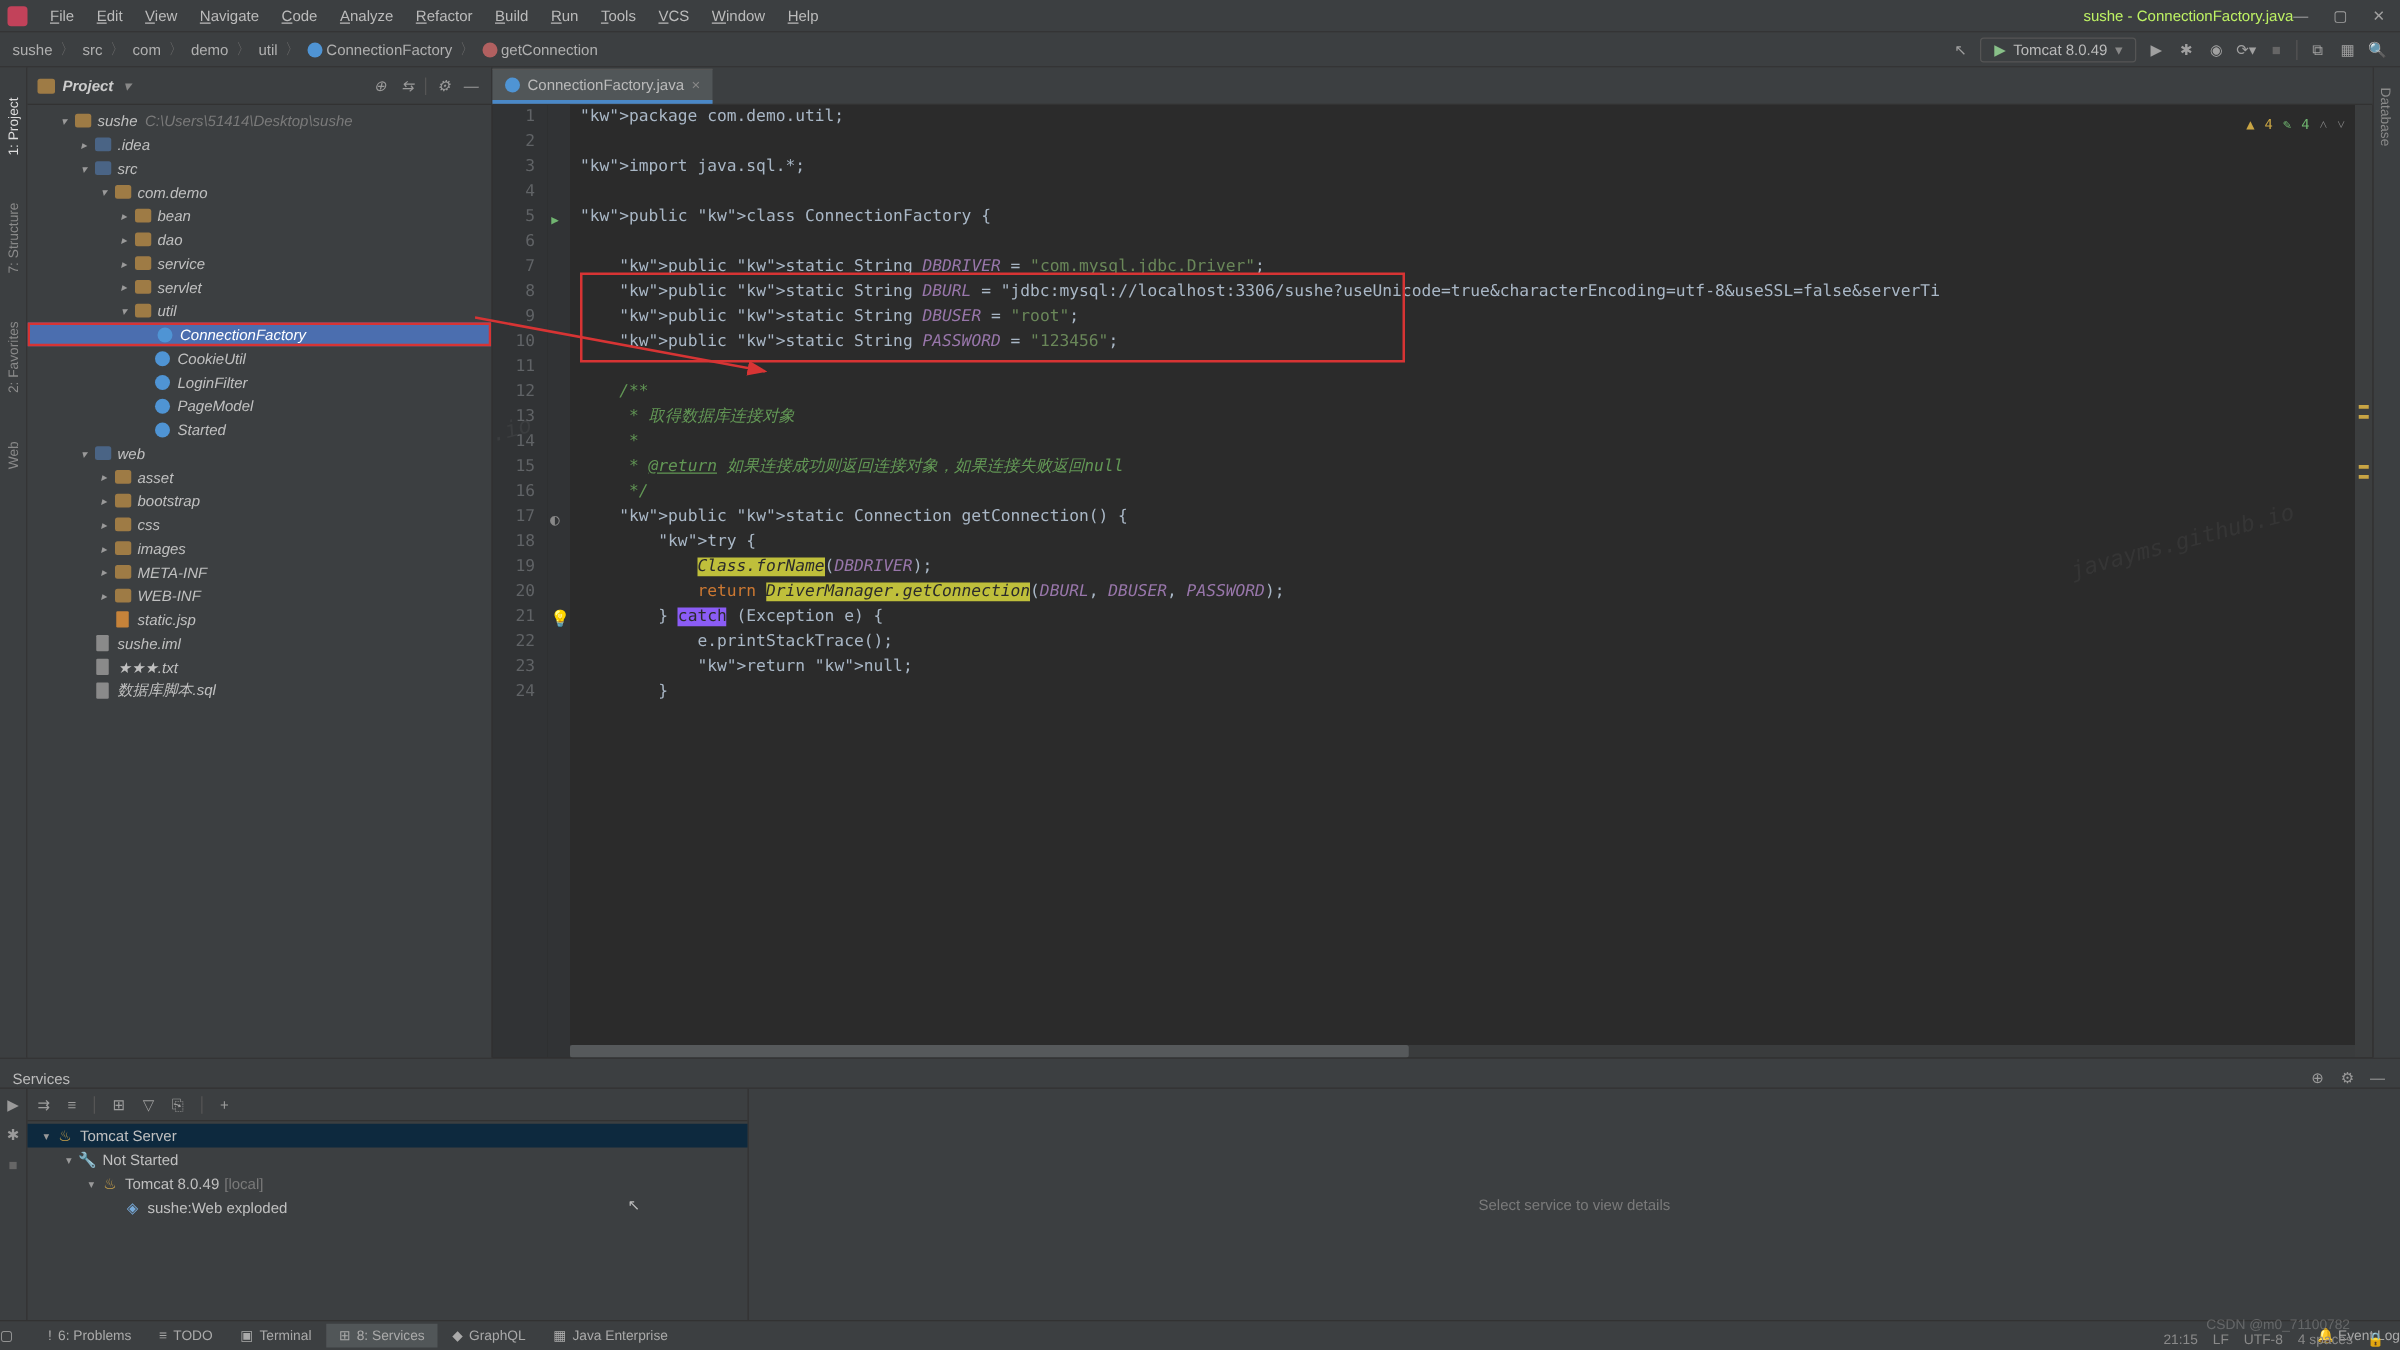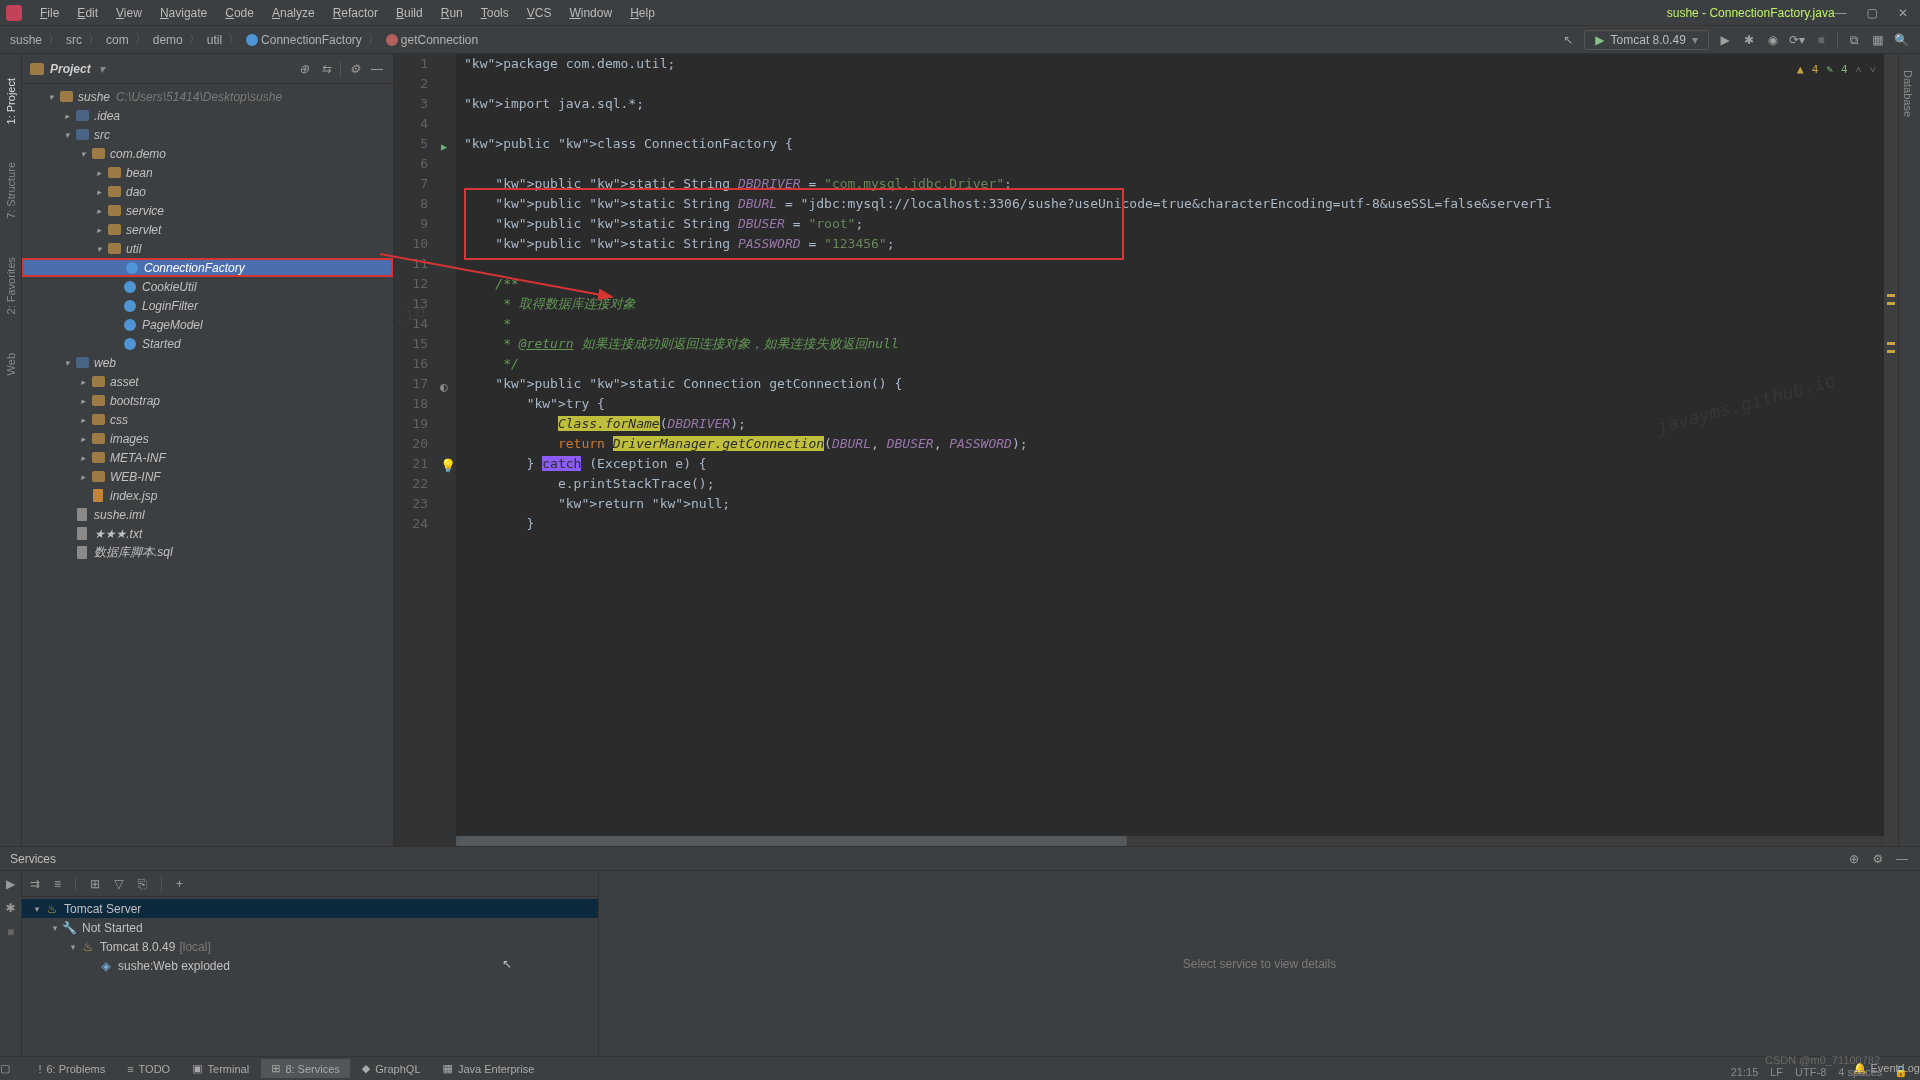--- a/index.html
+++ b/index.html
@@ -90,21 +90,21 @@
 .tick{position:absolute;right:3px;width:8px;height:3px;background:#c9a544;}
 .hscroll{position:absolute;bottom:0;left:62px;right:14px;height:10px;background:#3a3c3d;}
 .hscroll .thumb{height:100%;background:#56595b;border-radius:2px;}
 
 .wm{position:absolute;color:rgba(200,200,200,0.07);font-style:italic;font-size:18px;transform:rotate(-15deg);pointer-events:none;}
 
 .rightgutter{width:22px;background:#3c3f41;border-left:1px solid #323232;}
 .rightgutter .vtab{writing-mode:vertical-rl;color:#8a8a8a;font-size:11px;padding:16px 3px;cursor:pointer;}
 
 .services{height:210px;border-top:1px solid #323232;background:#3c3f41;display:flex;flex-direction:column;}
-.services-header{height:24px;display:flex;align-items:center;padding:0 10px;border-bottom:1px solid #323232;color:#bcbcbc;}
+.services-header{height:24px;display:flex;align-items:flex-end;padding:0 10px;border-bottom:1px solid #323232;color:#bcbcbc;}
 .services-header .spacer{flex:1;}
 .services-header .tool{width:16px;height:16px;display:flex;align-items:center;justify-content:center;color:#9a9a9a;margin-left:8px;cursor:pointer;}
 .services-body{flex:1;display:flex;}
 .svc-left{width:22px;display:flex;flex-direction:column;align-items:center;padding-top:6px;gap:10px;border-right:1px solid #323232;}
 .svc-left .b{width:14px;height:14px;display:flex;align-items:center;justify-content:center;color:#9a9a9a;cursor:pointer;}
 .svc-mid{width:576px;display:flex;flex-direction:column;}
 .svc-toolbar{height:26px;display:flex;align-items:center;gap:14px;padding:0 8px;border-bottom:1px solid #323232;}
 .svc-toolbar .b{color:#9e9e9e;cursor:pointer;}
 .svc-tree{flex:1;padding:2px 0;position:relative;}
 .svc-row{display:flex;align-items:center;height:19px;cursor:pointer;}
@@ -312,41 +312,48 @@
           <span class="name">META-INF</span>
         </div>
         <div class="tree-row pad3">
           <span class="tw">▸</span>
           <span class="ico dir"></span>
           <span class="name">WEB-INF</span>
         </div>
         <div class="tree-row pad3">
           <span class="tw"></span>
           <span class="ico jsp"></span>
-          <span class="name">index.jsp</span>
+          <span class="name">static.jsp</span>
         </div>
         <div class="tree-row pad2">
           <span class="tw"></span>
           <span class="ico file"></span>
           <span class="name">sushe.iml</span>
         </div>
         <div class="tree-row pad2">
           <span class="tw"></span>
           <span class="ico file"></span>
           <span class="name">★★★.txt</span>
         </div>
         <div class="tree-row pad2">
           <span class="tw"></span>
           <span class="ico file"></span>
           <span class="name">数据库脚本.sql</span>
         </div>
       </div>
   </div>
 
   <div class="editor-col">
+    <div class="tabbar">
+      <div class="tab active">
+        <span class="ico"></span>
+        <span>ConnectionFactory.java</span>
+        <span class="close">×</span>
+      </div>
+    </div>
     <div class="editor">
       <div class="gutter-num" id="gutter-num">
           <div>1</div>
           <div>2</div>
           <div>3</div>
           <div>4</div>
           <div>5</div>
           <div>6</div>
           <div>7</div>
           <div>8</div>

